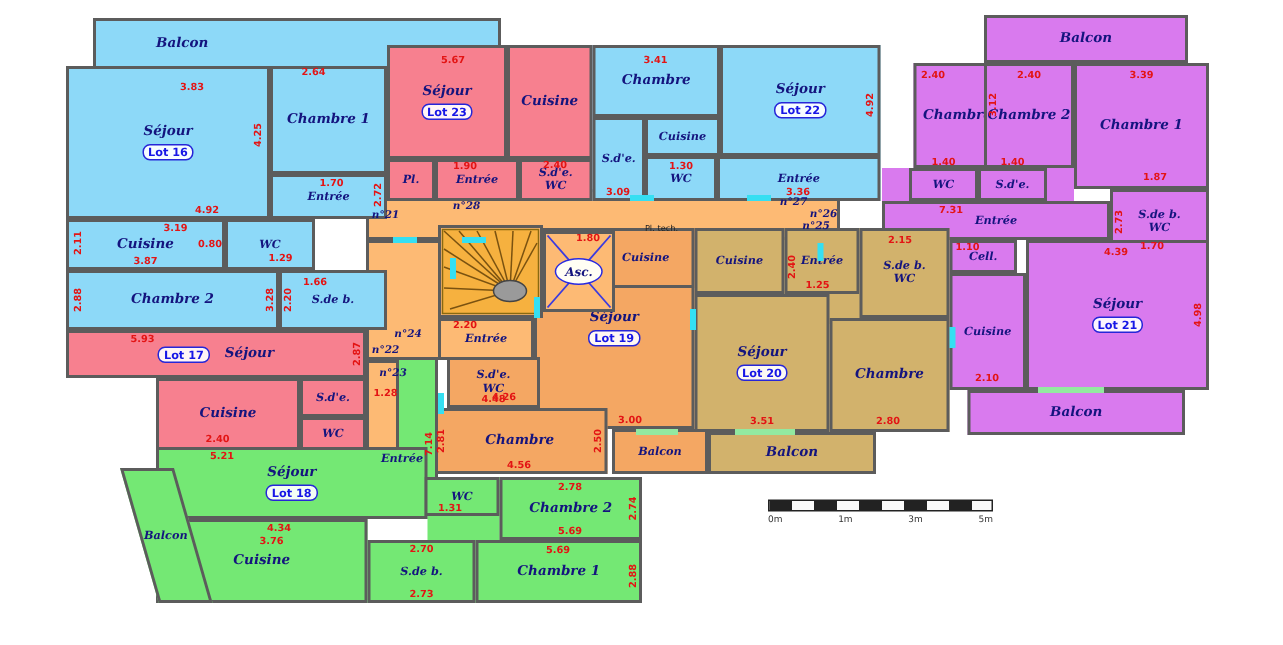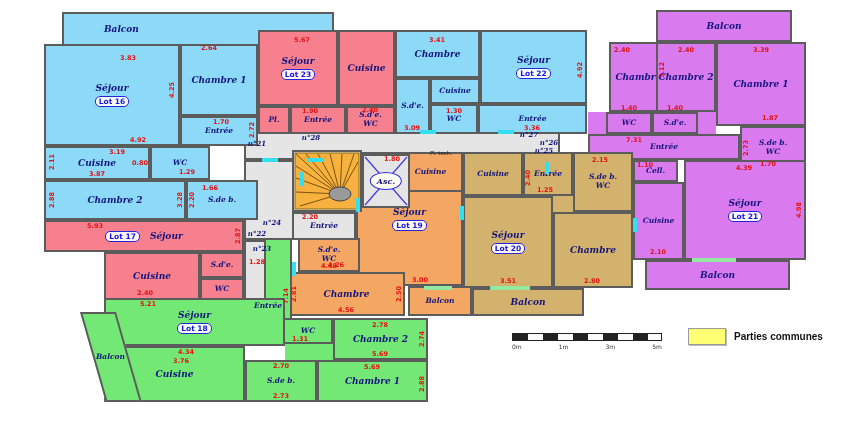--- a/index.html
+++ b/index.html
@@ -7,21 +7,21 @@
             font-family:"DejaVu Serif", serif; }
   .room { position:absolute; box-sizing:border-box; border:2px solid #5c5c5c;
           display:flex; flex-direction:column; align-items:center; justify-content:center; }
   .fill { position:absolute; box-sizing:border-box; }
   .c-blue   { background:#8DD9F8; }
   .c-pink   { background:#F7808F; }
   .c-green  { background:#74E874; }
   .c-orange { background:#F4A763; }
   .c-tan    { background:#D2B26C; }
   .c-purple { background:#D97AEE; }
-  .c-yellow { background:#e5e5e5; }
+  .c-yellow { background:#fdba74; }
   .room-label { font-style:italic; font-weight:bold; color:#14147e; font-size:9px;
                 line-height:1.15; white-space:nowrap; text-align:center; }
   .room-label.sm { font-size:7.5px; }
   .room-label.abs { position:absolute; transform:translate(-50%,-50%); }
   .badge { display:inline-block; border:1.5px solid #2626d8; border-radius:5px;
            background:rgba(255,255,255,.92); color:#1616e6; font-family:"DejaVu Sans", sans-serif;
            font-weight:bold; font-style:normal; font-size:7.5px; padding:0 3px; margin-top:2px;
            white-space:nowrap; }
   .dim { position:absolute; color:#e31414; font-family:"DejaVu Sans", sans-serif; font-weight:bold;
          font-size:6.5px; line-height:1; transform:translate(-50%,-50%); white-space:nowrap; z-index:30; }
@@ -373,18 +373,14 @@
   <div class="scalebar" style="left:512px;top:333px;width:150px">
     <div class="bar"></div>
     <div class="bar-labels">
       <span>0m</span>
       <span>1m</span>
       <span>3m</span>
       <span>5m</span>
     </div>
   </div>
 
-  <div class="legend" style="left:688px;top:328px">
-    <div class="swatch"></div>
-    <span class="legend-label">Parties communes</span>
-  </div>
 
 </div>
 
 </body></html>

